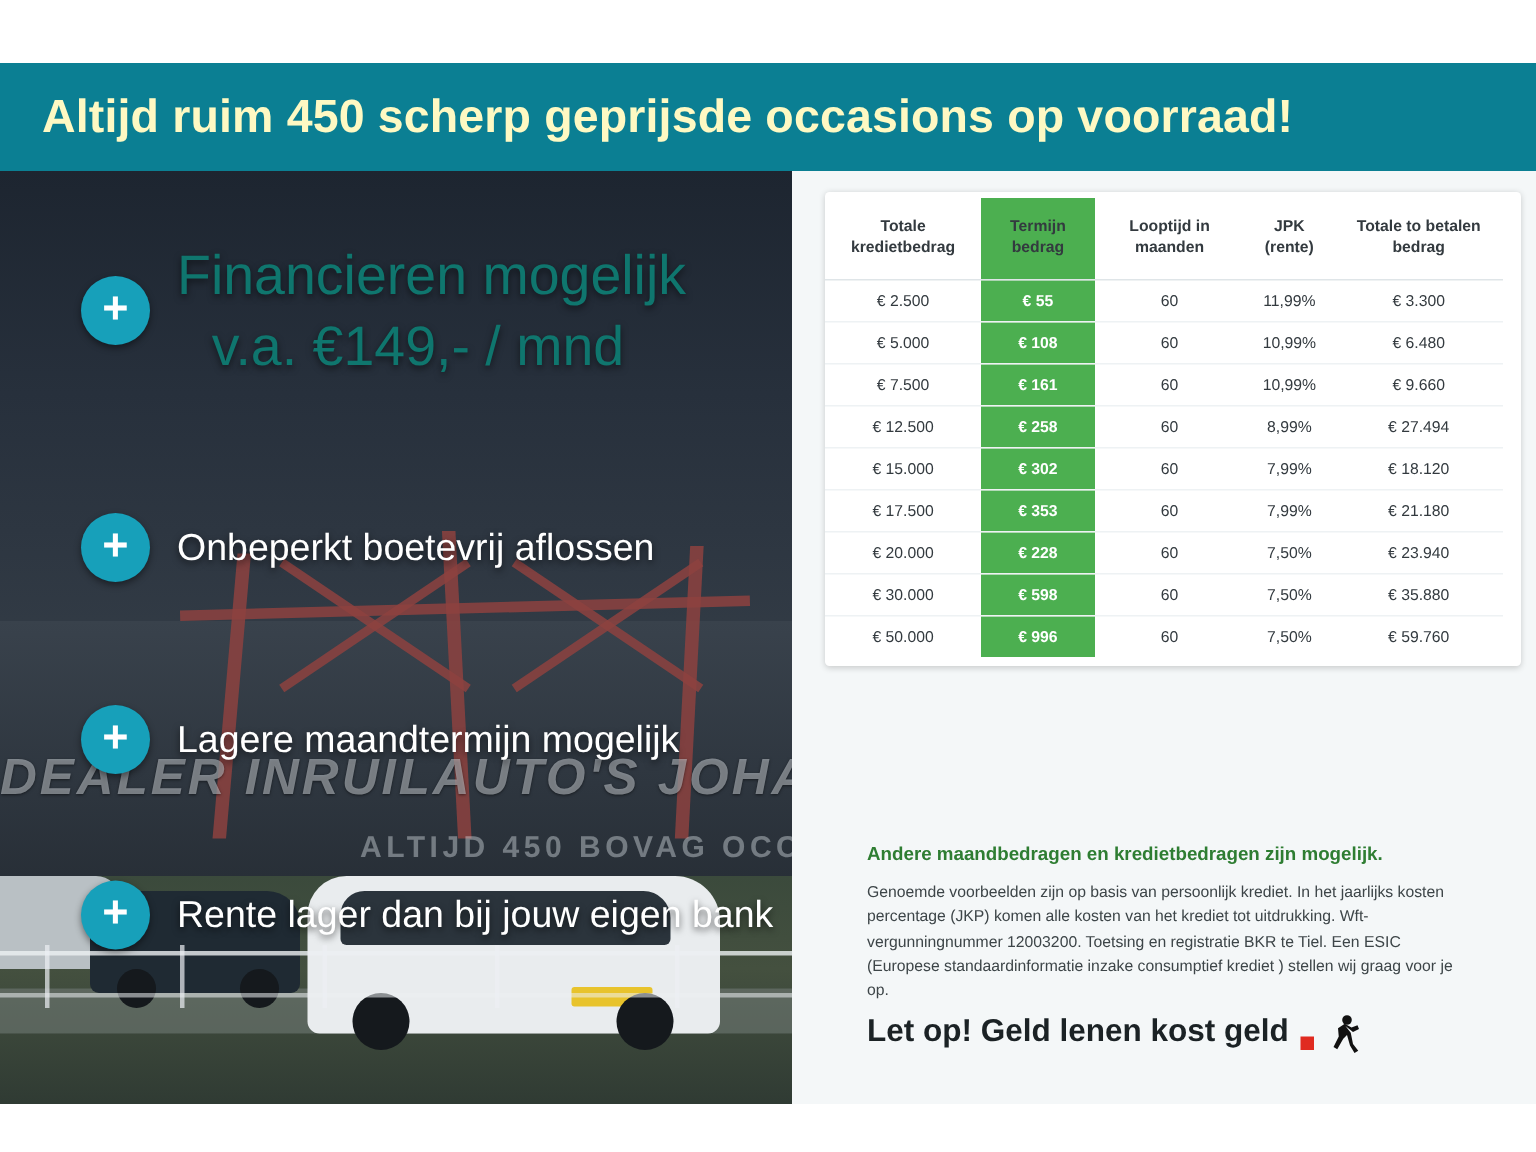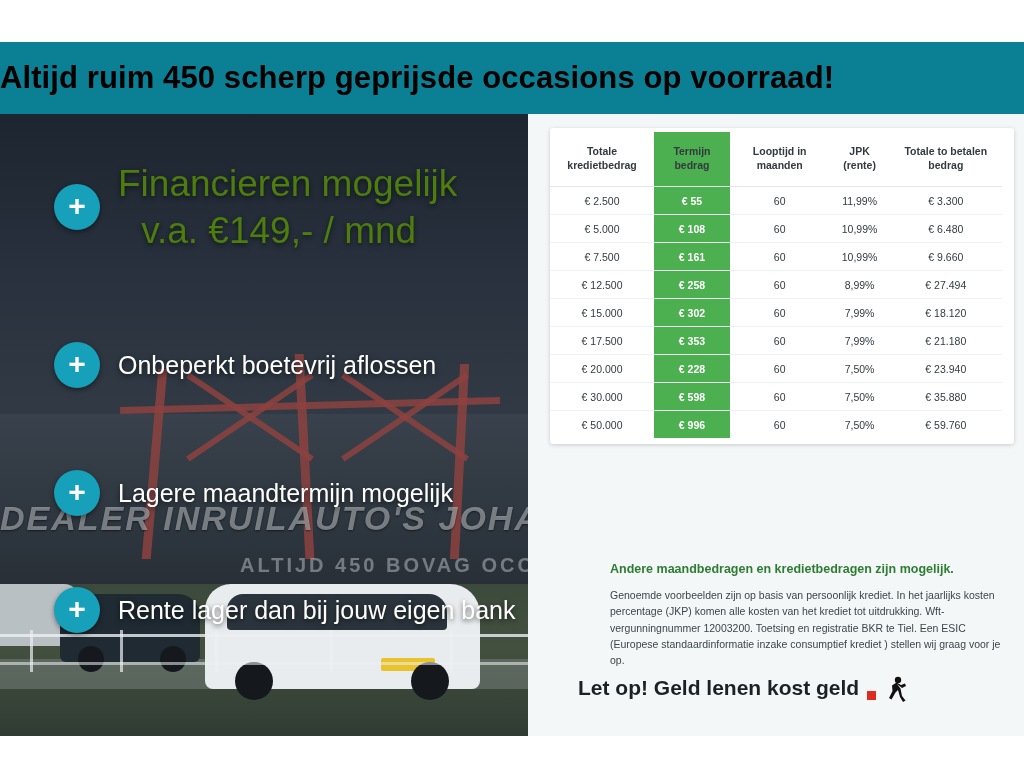--- a/index.html
+++ b/index.html
@@ -35,24 +35,25 @@
   
   .headline-bar {
     position: absolute;
     left: 0; top: 42px;
     width: 1024px; height: 72px;
     background: #0b7f93;
     display: flex;
     align-items: center;
   }
   .headline-text {
-    color: #000000;
+    color: #fef9c3;
     font-size: 31px;
     font-weight: bold;
     letter-spacing: 0.1px;
+    padding-left: 28px;
     white-space: nowrap;
   }
   
   .photo {
     position: absolute;
     left: 0; top: 114px;
     width: 1024px; height: 622px;
     overflow: hidden;
     background: #2b3138;
   }
@@ -138,21 +139,21 @@
   
   .bullets {
     position: absolute;
     left: 0; top: 114px;
     width: 545px; height: 622px;
   }
   .headline-2 {
     position: absolute;
     left: 105px; top: 15px;
     width: 440px;
-    color: #4d7c0f;
+    color: #0f766e;
     font-size: 37px;
     font-weight: normal;
     line-height: 1.28;
     text-shadow: 0 2px 5px rgba(0,0,0,.55);
   }
   .headline-2 .l2 { display:block; text-align:center; padding-right: 18px; }
   .bullet-row {
     position: absolute;
     display: flex;
     align-items: center;
@@ -218,21 +219,20 @@
     border-bottom: 1px solid #eef2f4;
   }
   table.rates tr:last-child td { border-bottom: none; }
   .col-green { background: #4caf50; color: #ffffff; font-weight: bold; }
   th.col-green { background: #4caf50; color: #ffffff; border-bottom: 1px solid #45a049; }
   
   .notes {
     position: absolute;
     left: 50px; top: 448px;
     width: 404px;
-    margin-left: 32px;
   }
   .notes-title {
     color: #2e7d32;
     font-size: 12.5px;
     font-weight: bold;
     margin-bottom: 11px;
   }
   .notes-body {
     color: #3d4548;
     font-size: 10.5px;

